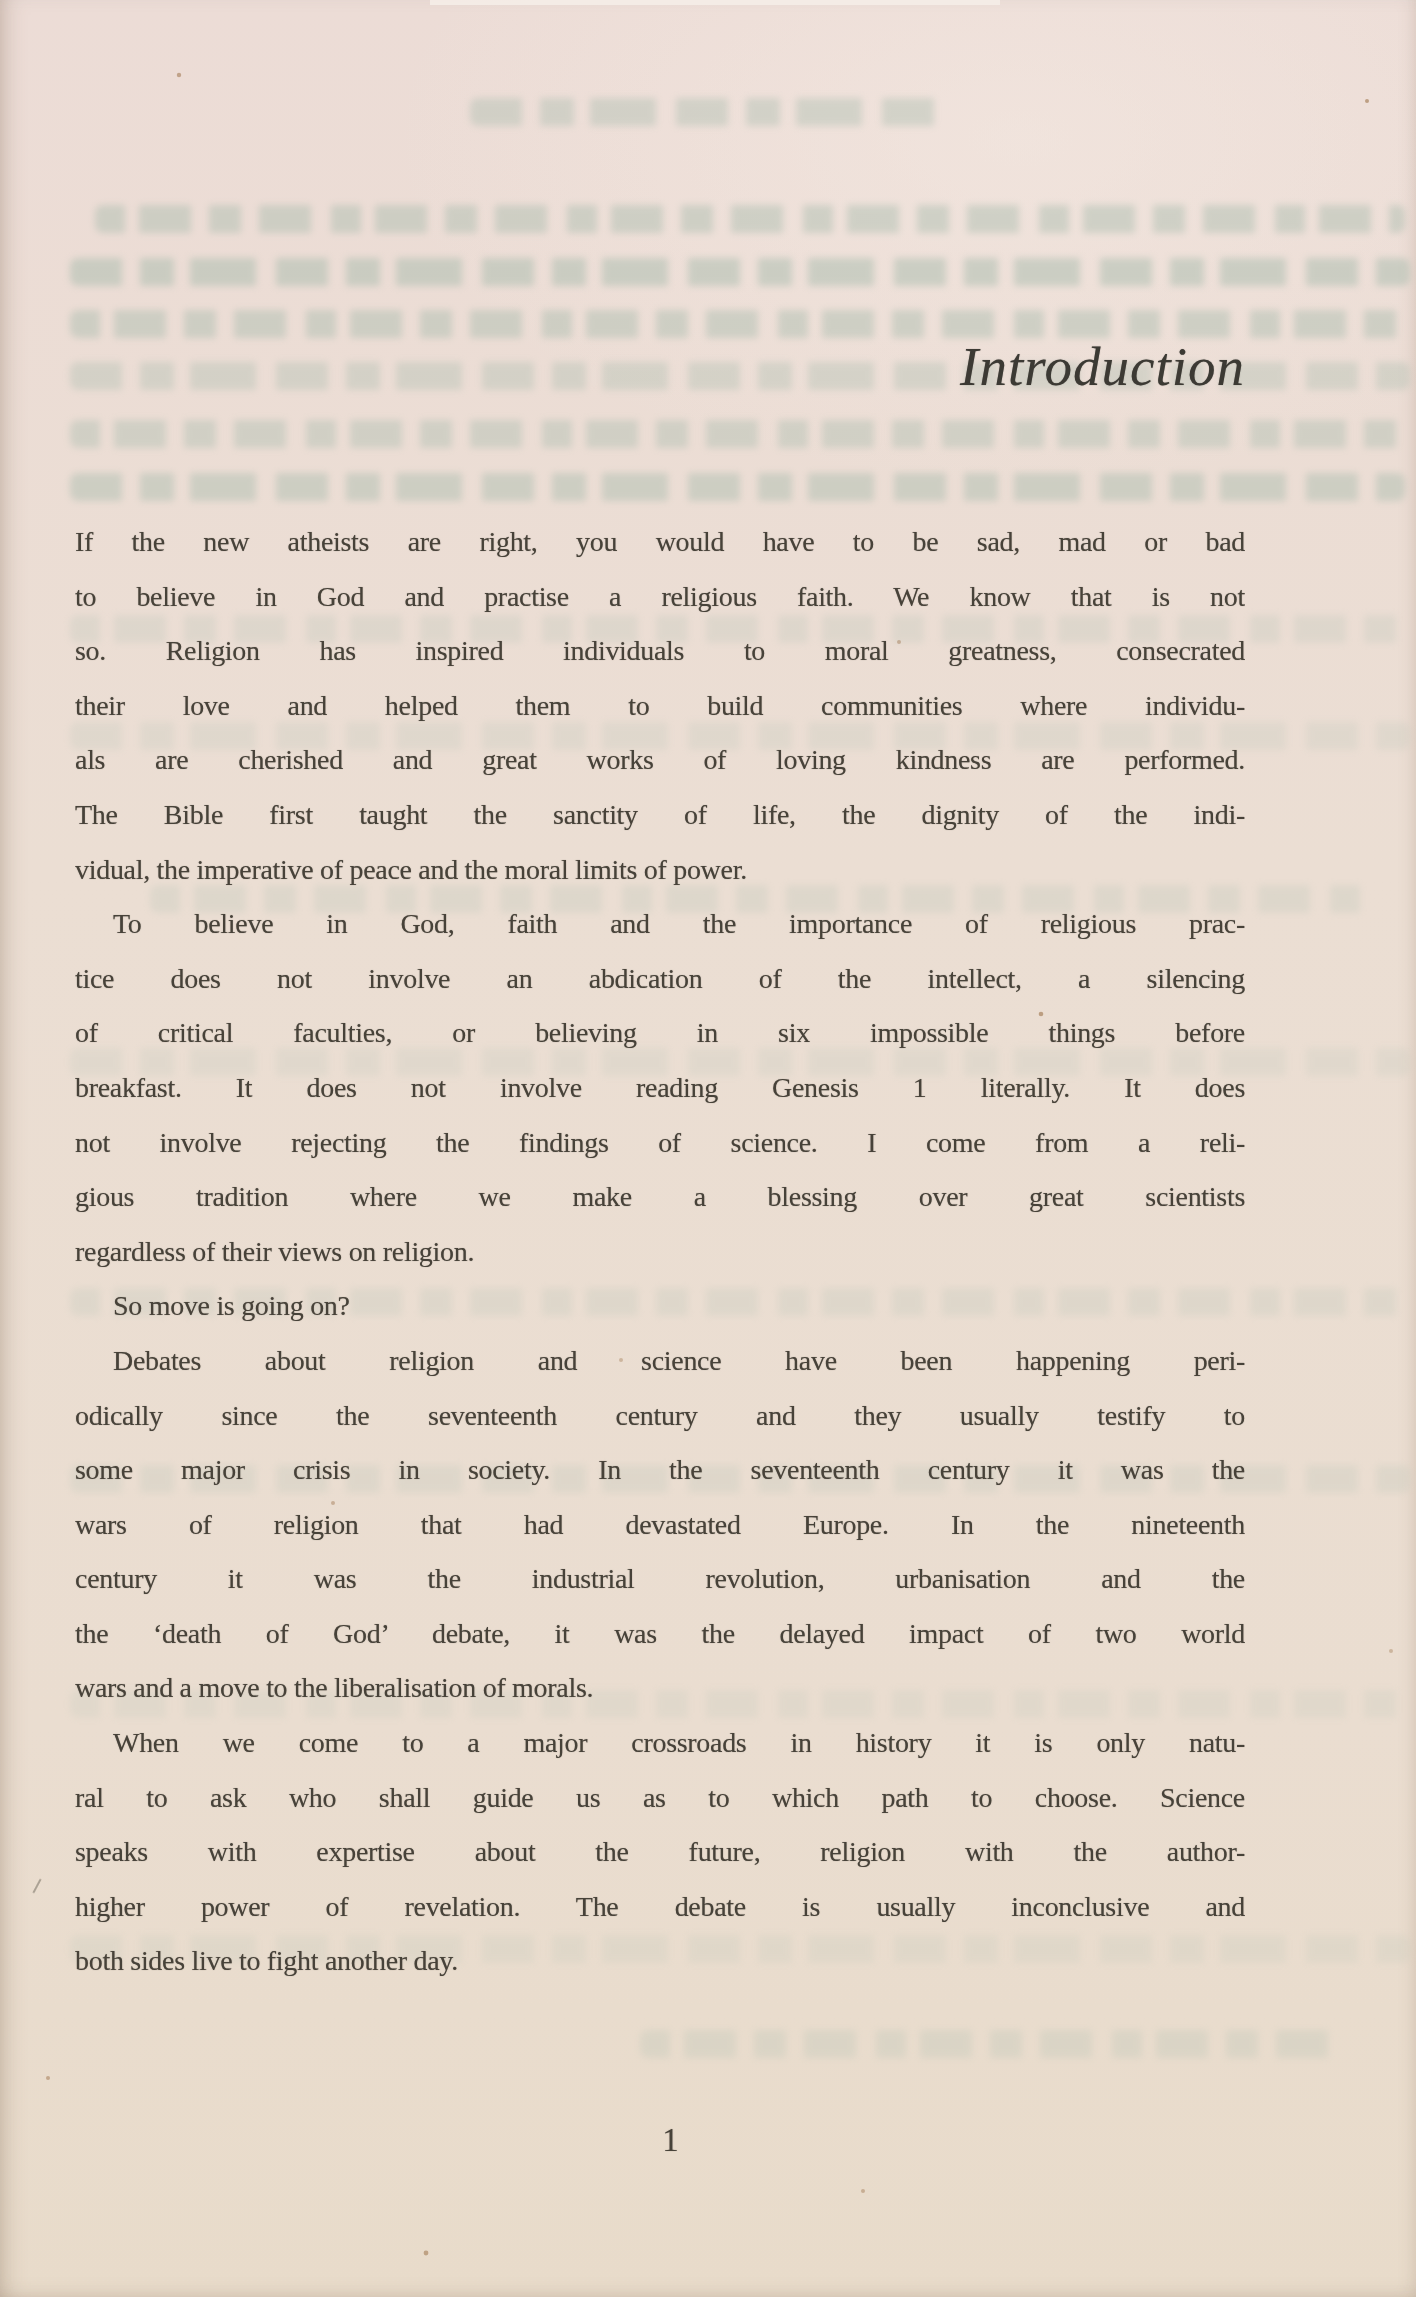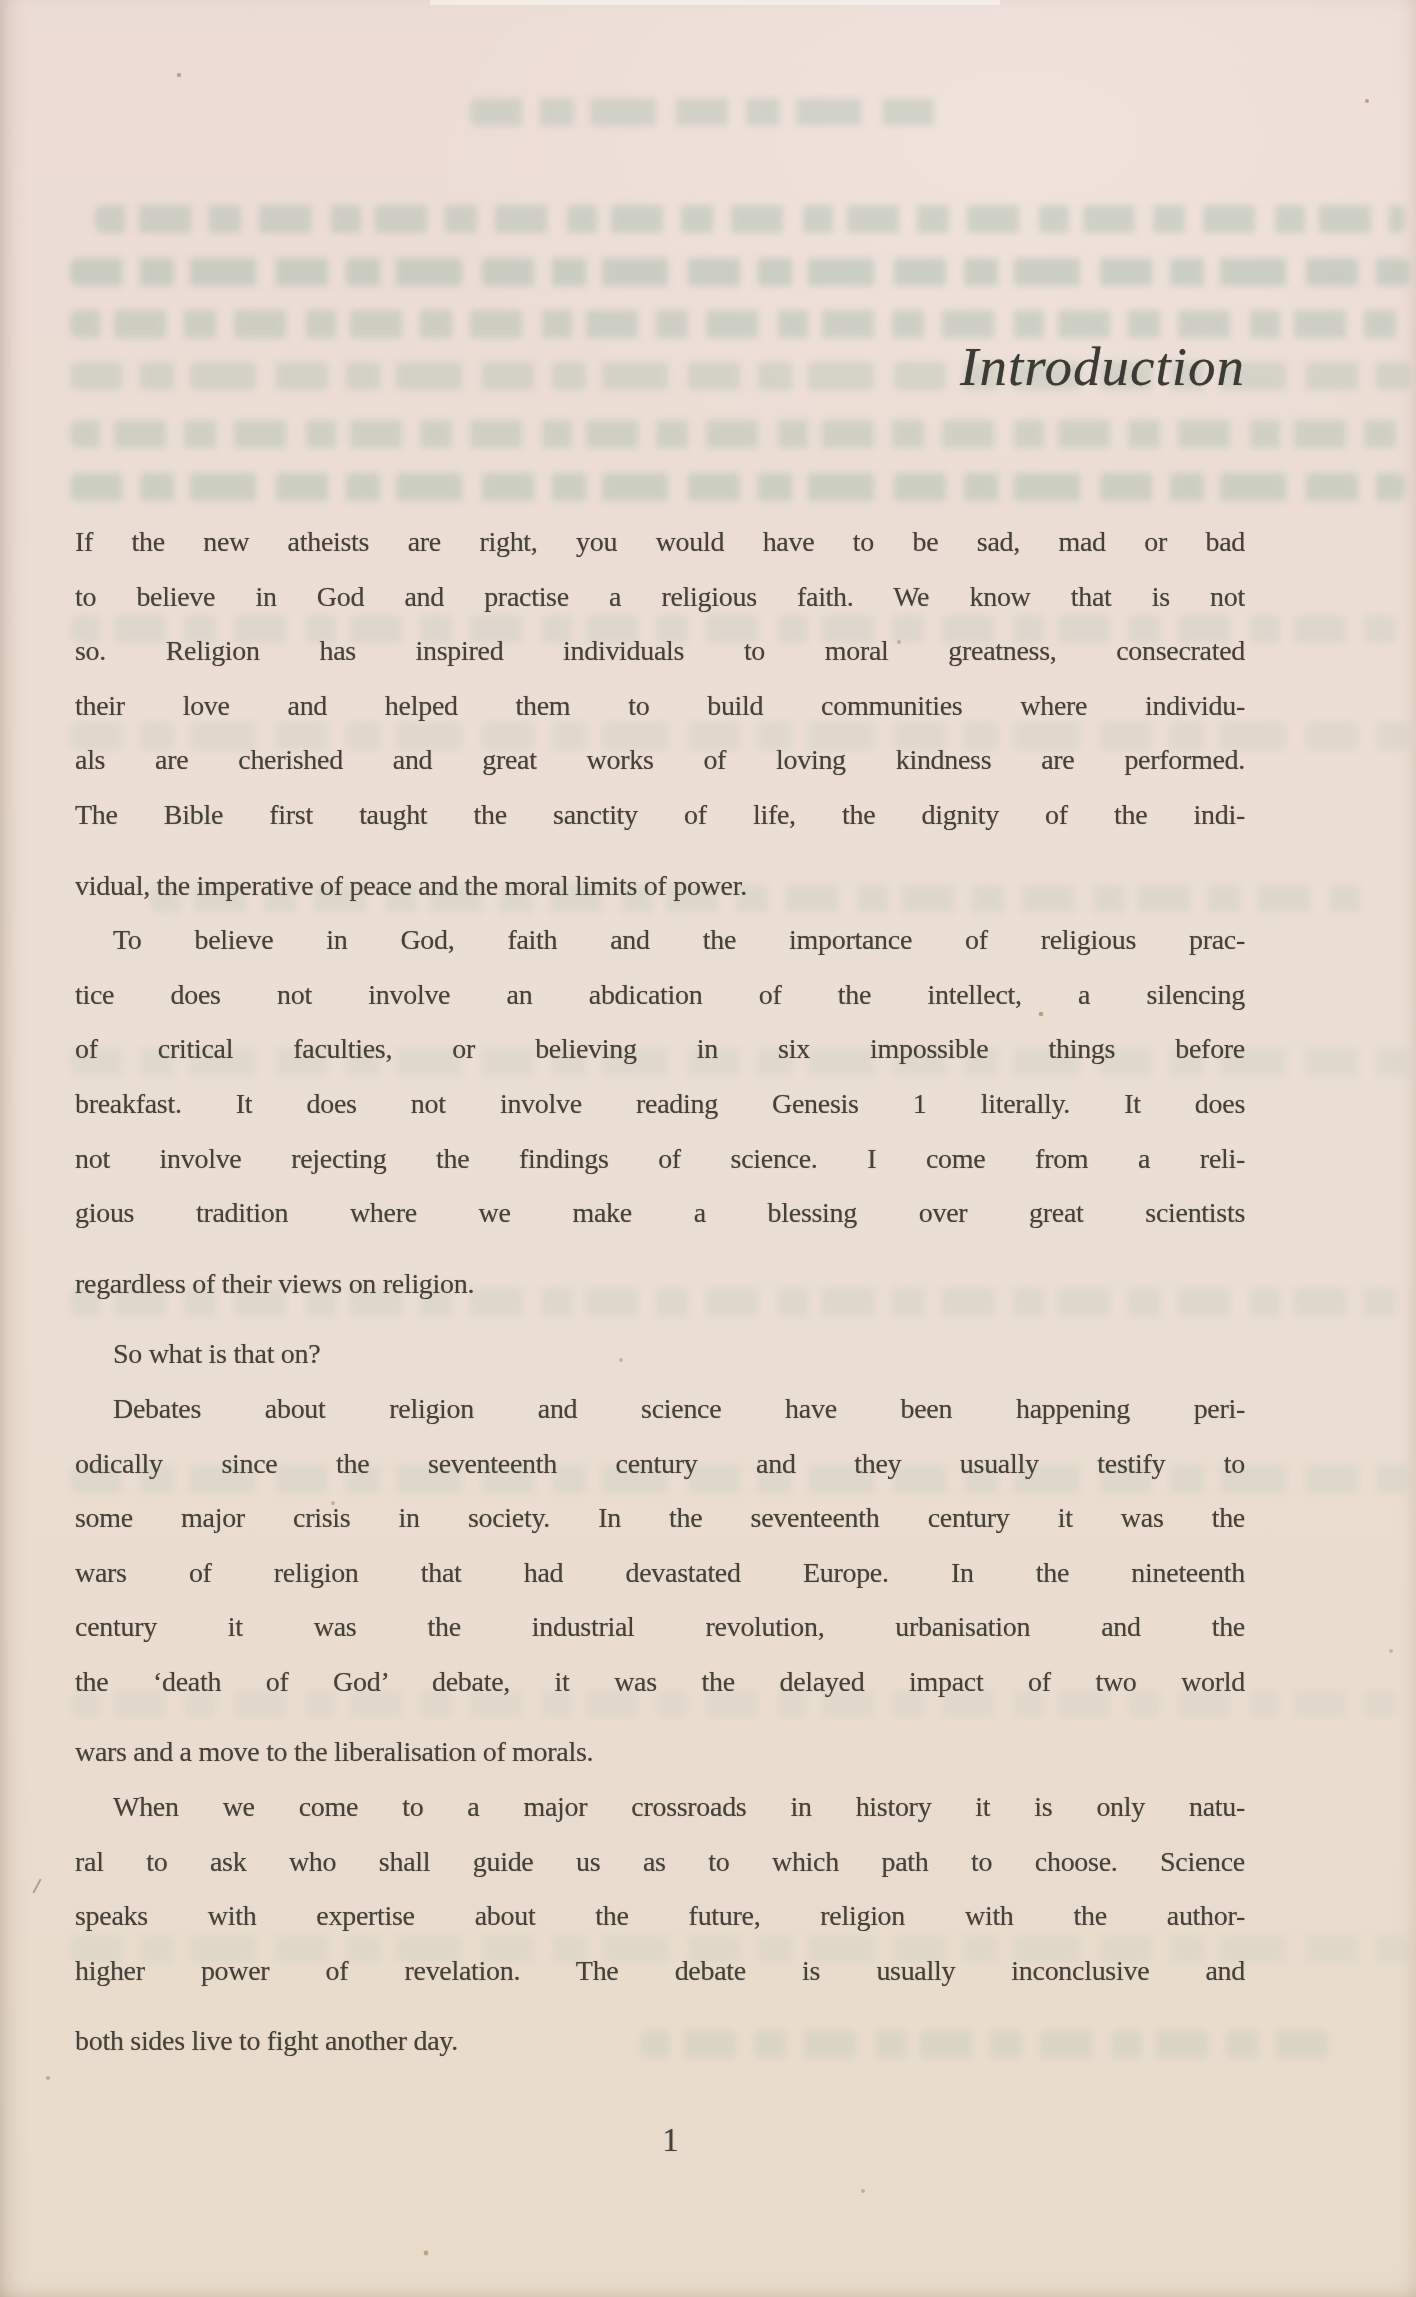--- a/index.html
+++ b/index.html
@@ -50,21 +50,21 @@
     font-size:28px;line-height:54.6px;
     letter-spacing:-0.3px;
     color:var(--ink,#474239);
     text-shadow:0 0 1px rgba(71,66,57,.5);
   }
   .line{
     height:54.6px;overflow:hidden;
     text-align:justify;text-align-last:justify;
   }
   .line.indent{text-indent:38px;}
-  .line.end{text-align-last:left;margin-top:16px;}
+  .line.end{text-align-last:left;}
   .page-number{
     position:absolute;left:75px;top:2122px;width:1170px;
     text-indent:22px;
     text-align:center;
     font-size:33px;color:var(--ink,#474239);
     letter-spacing:1px;
     text-shadow:0 0 1px rgba(71,66,57,.5);
   }
 
   
@@ -117,21 +117,21 @@
     <div class="line">als are cherished and great works of loving kindness are performed.</div>
     <div class="line">The Bible first taught the sanctity of life, the dignity of the indi-</div>
     <div class="line end">vidual, the imperative of peace and the moral limits of power.</div>
     <div class="line indent">To believe in God, faith and the importance of religious prac-</div>
     <div class="line">tice does not involve an abdication of the intellect, a silencing</div>
     <div class="line">of critical faculties, or believing in six impossible things before</div>
     <div class="line">breakfast. It does not involve reading Genesis 1 literally. It does</div>
     <div class="line">not involve rejecting the findings of science. I come from a reli-</div>
     <div class="line">gious tradition where we make a blessing over great scientists</div>
     <div class="line end">regardless of their views on religion.</div>
-    <div class="line indent end">So what is that on?</div>
+    <div class="line indent end">So move is going on?</div>
     <div class="line indent">Debates about religion and science have been happening peri-</div>
     <div class="line">odically since the seventeenth century and they usually testify to</div>
     <div class="line">some major crisis in society. In the seventeenth century it was the</div>
     <div class="line">wars of religion that had devastated Europe. In the nineteenth</div>
     <div class="line">century it was the industrial revolution, urbanisation and the</div>
     <div class="line">the ‘death of God’ debate, it was the delayed impact of two world</div>
     <div class="line end">wars and a move to the liberalisation of morals.</div>
     <div class="line indent">When we come to a major crossroads in history it is only natu-</div>
     <div class="line">ral to ask who shall guide us as to which path to choose. Science</div>
     <div class="line">speaks with expertise about the future, religion with the author-</div>

